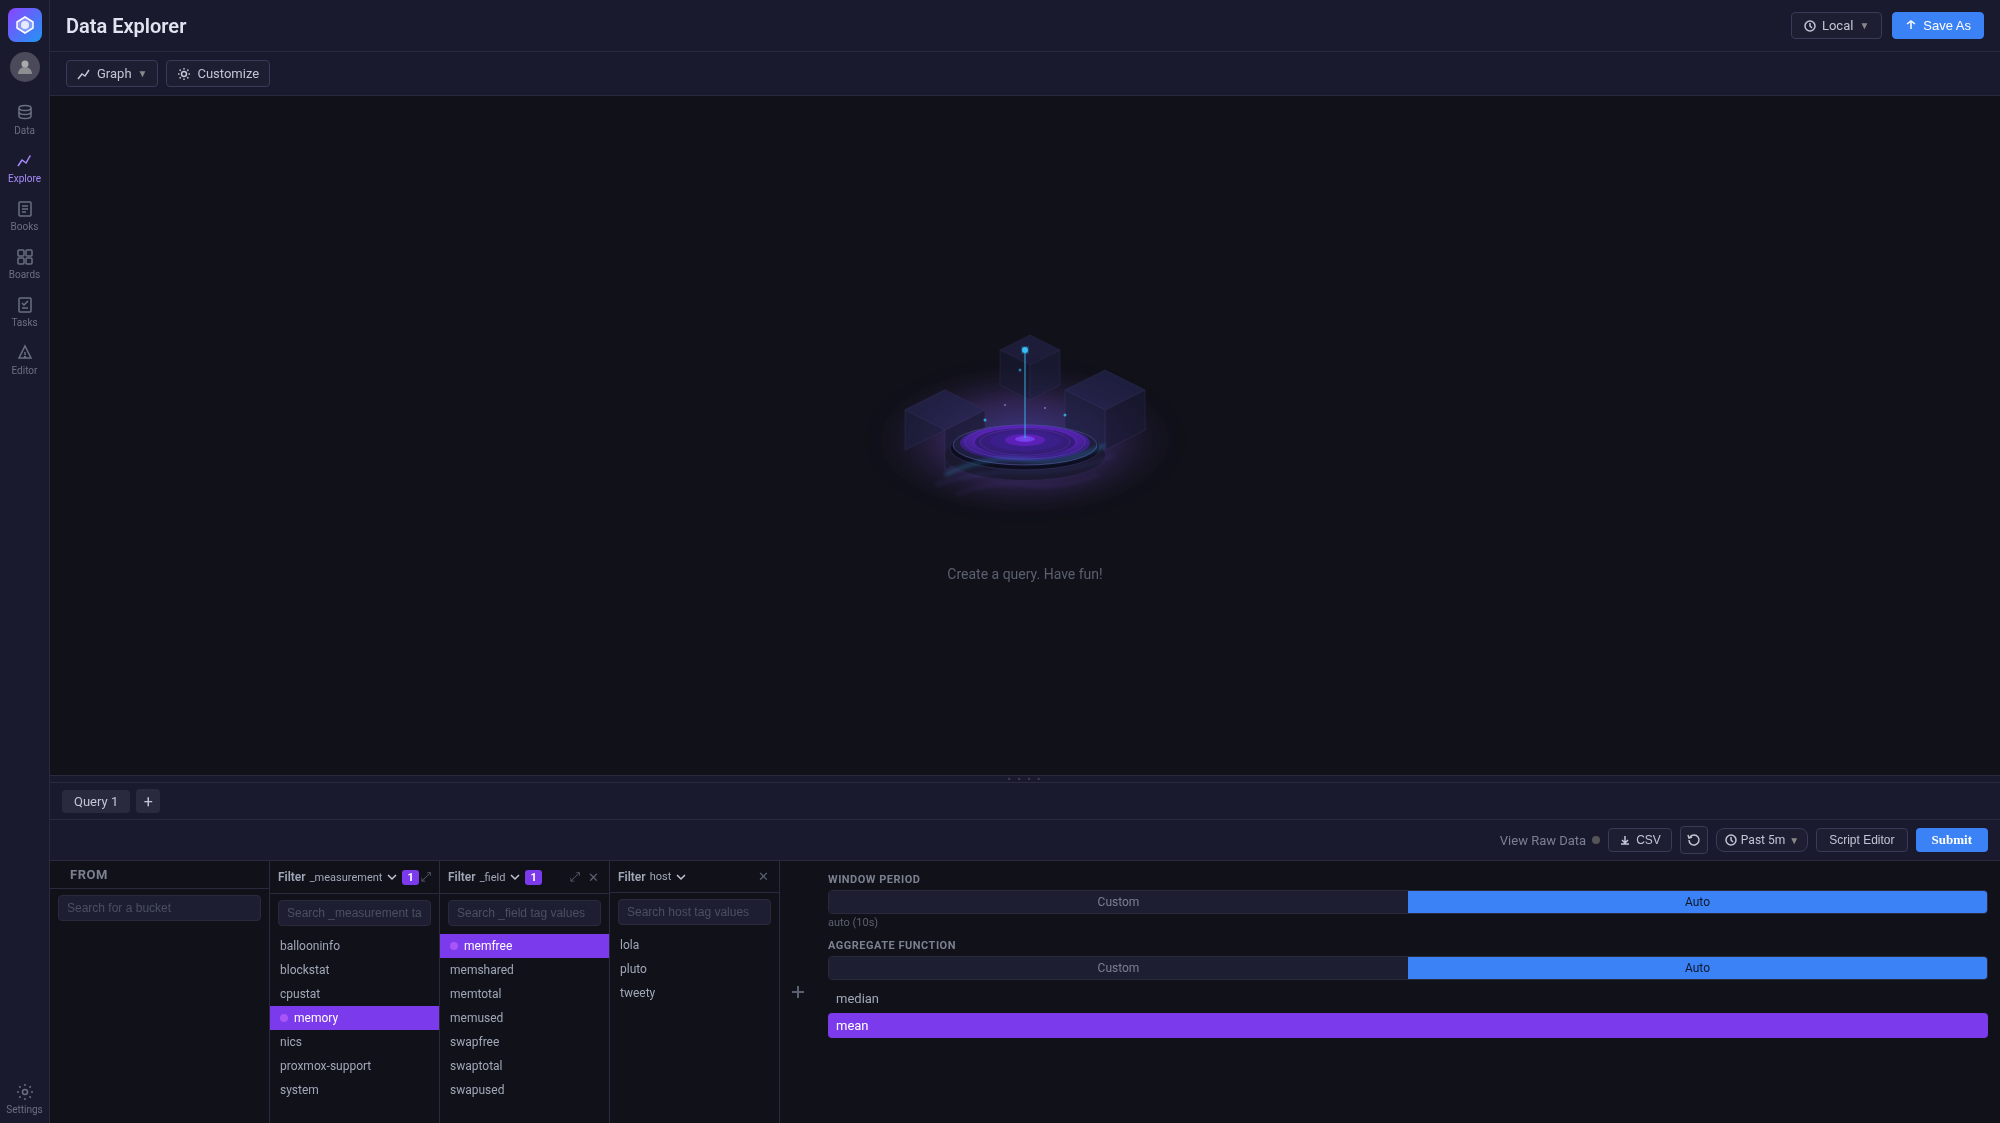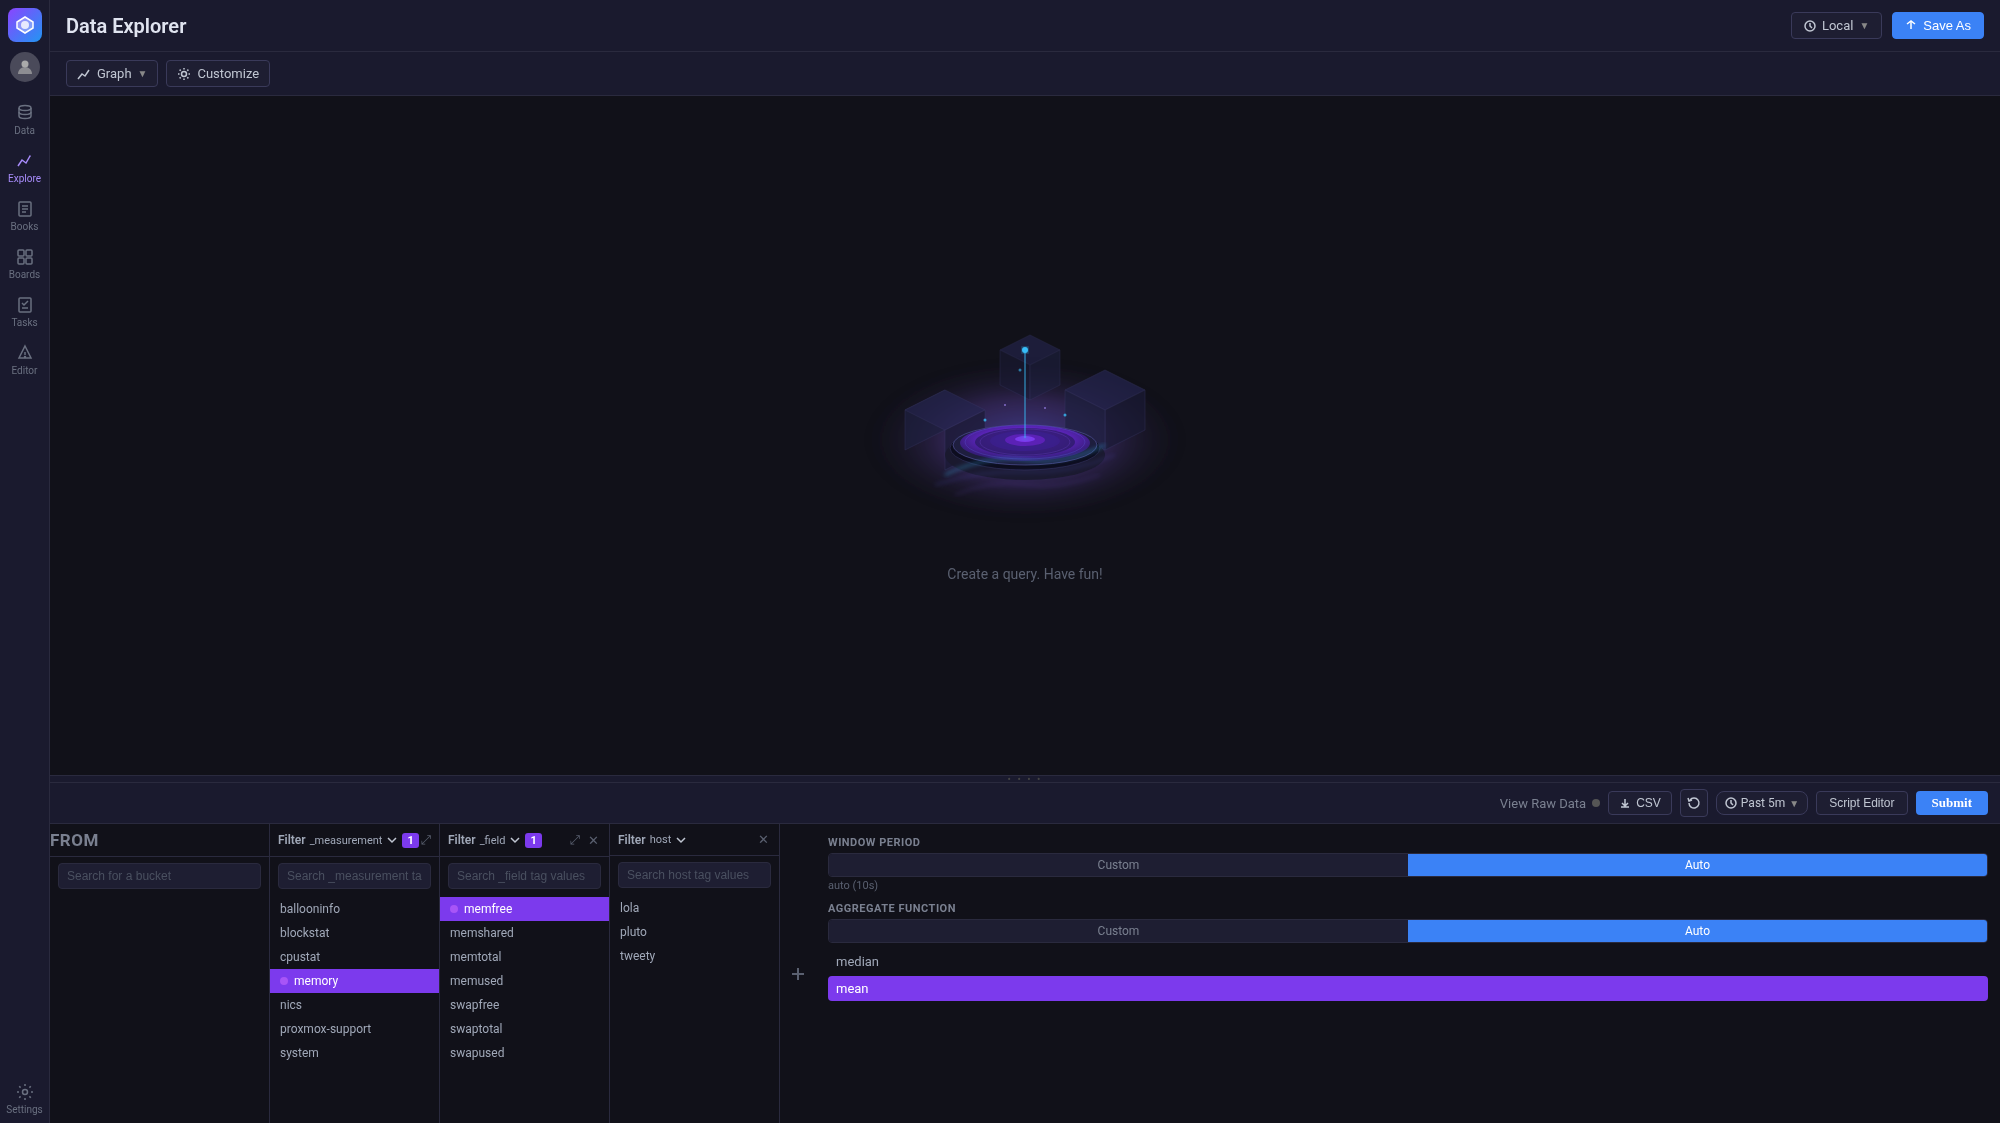--- a/index.html
+++ b/index.html
@@ -321,22 +321,22 @@
     
     .from-panel {
       width: 220px;
       border-right: 1px solid #2a2a3e;
       display: flex;
       flex-direction: column;
       flex-shrink: 0;
       background: #111119;
     }
     .panel-header {
-      padding: 6px 0;
-      font-size: 17px;
+      padding: 6px 20px;
+      font-size: 13px;
       font-weight: 700;
       color: #7a8090;
       text-transform: uppercase;
       letter-spacing: 0.5px;
       border-bottom: 1px solid #2a2a3e;
     }
     .panel-search {
       margin: 6px 8px;
       padding: 5px 8px;
       background: #1e1e32;
@@ -506,21 +506,21 @@
       flex: 1;
       padding: 4px;
       text-align: center;
       font-size: 12px;
       cursor: pointer;
       color: #7a8090;
       background: #1e1e32;
     }
     .rp-toggle-btn.active {
       background: #3b82f6;
-      color: #ffffff;
+      color: #0f172a;
     }
     .rp-auto-label {
       font-size: 11px;
       color: #5a6070;
       margin-top: 2px;
     }
     .rp-fill-row {
       display: flex;
       align-items: center;
       justify-content: space-between;
@@ -761,20 +761,28 @@
       <p class="chart-hint">Create a query. Have fun!</p>
     </div>
   </div>
 
   <div class="resize-handle">
     <span class="resize-dots">• • • •</span>
   </div>
 
   <div class="query-panel">
 
+    <div class="query-tabs">
+      <div class="query-tab">
+        <span>Query 1</span>
+      </div>
+      <div class="query-tab-add">
+        <span>+</span>
+      </div>
+    </div>
 
     <div class="query-toolbar">
       <div class="query-toolbar-left">
         
       </div>
       <div class="query-toolbar-right">
         <div class="view-raw-btn">
           <span>View Raw Data</span>
           <div class="view-raw-dot"></div>
         </div>

